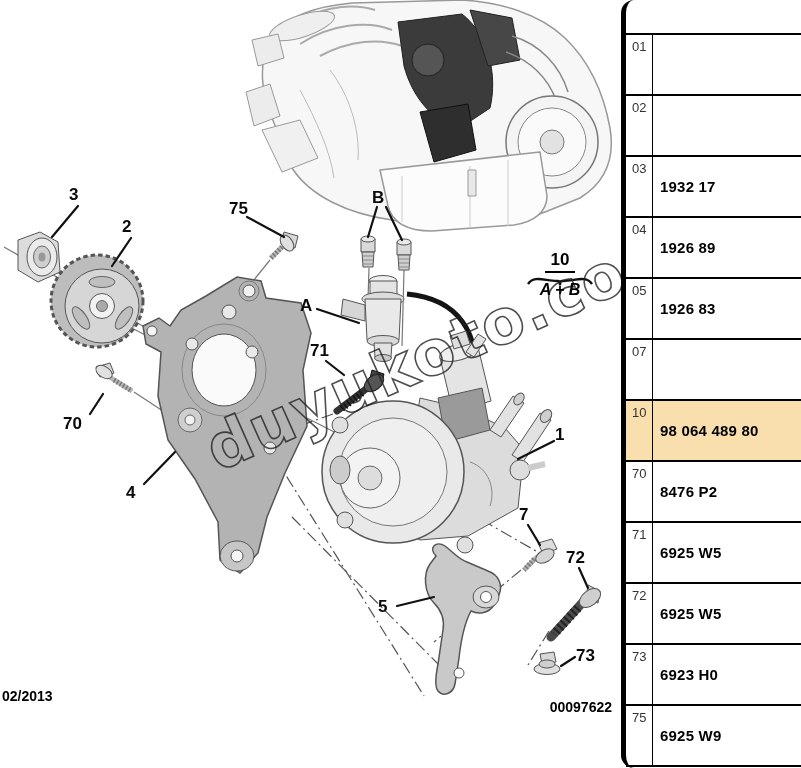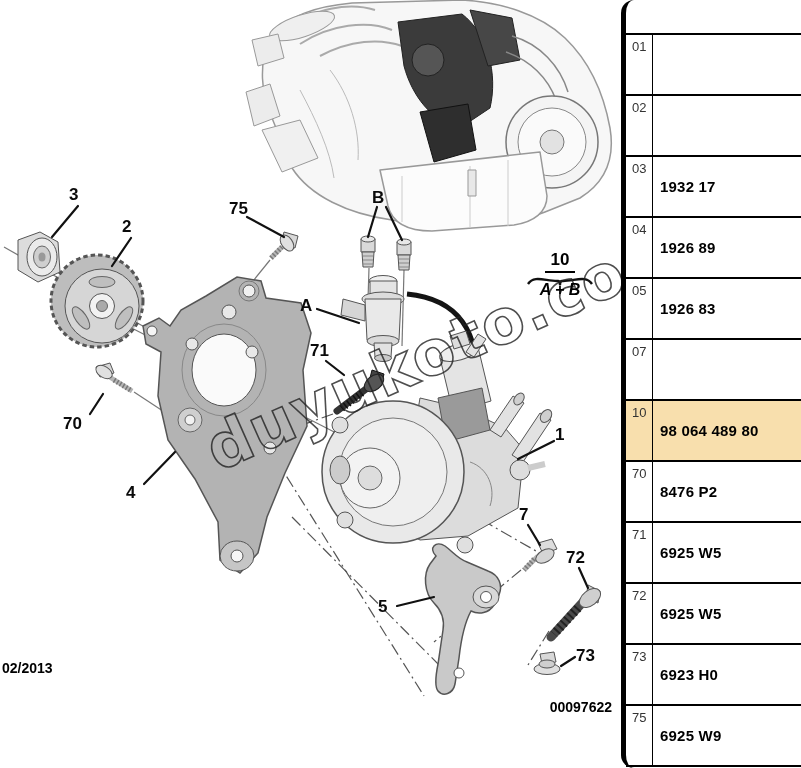--- a/index.html
+++ b/index.html
@@ -19,21 +19,21 @@
 
   
   .diagram{position:absolute;top:0;left:0;width:621px;height:768px;}
   .diagram svg{position:absolute;top:0;left:0;}
   .callout{position:absolute;font-weight:bold;font-size:17px;line-height:20px;color:#0a0a0a;}
   .note-num{position:absolute;left:545px;top:250px;width:30px;text-align:center;
             font-weight:bold;font-size:17px;line-height:20px;border-bottom:2px solid #000;
             padding-bottom:1px;}
   .note-den{position:absolute;left:522px;top:281px;width:76px;text-align:center;
             font-weight:bold;font-size:16px;line-height:18px;font-style:italic;}
-  .footer-date{position:absolute;left:2px;top:660px;font-weight:bold;font-size:14px;}
+  .footer-date{position:absolute;left:2px;top:688px;font-weight:bold;font-size:14px;}
   .footer-doc{position:absolute;left:536px;top:699px;width:76px;text-align:right;
               font-weight:bold;font-size:14px;}
 </style>
 </head>
 <body>
 
 <div class="page">
 
   <div class="diagram">
     <svg width="621" height="768" viewBox="0 0 621 768">

